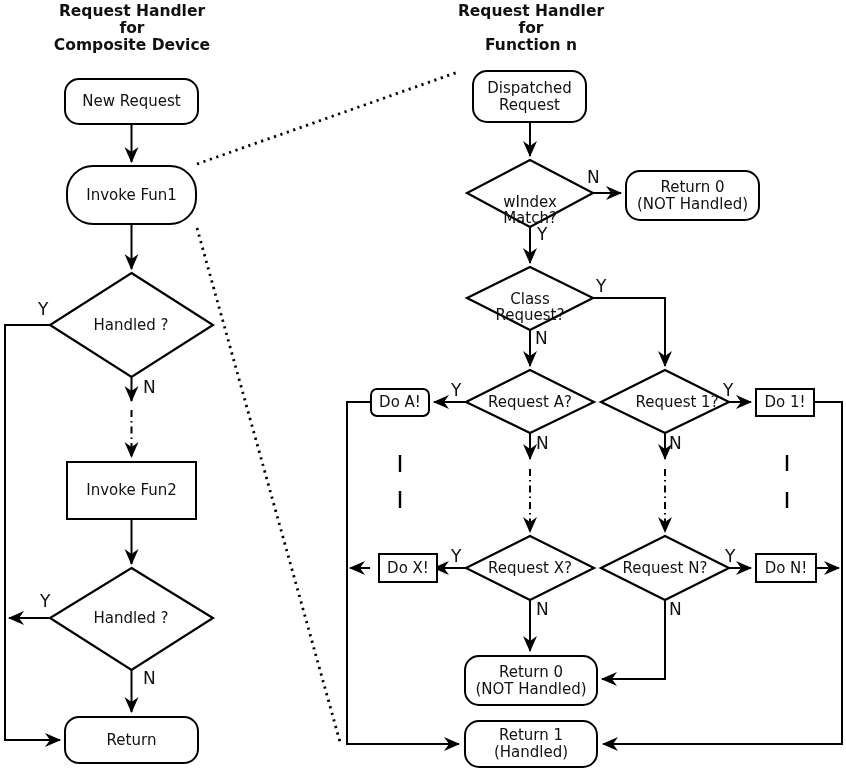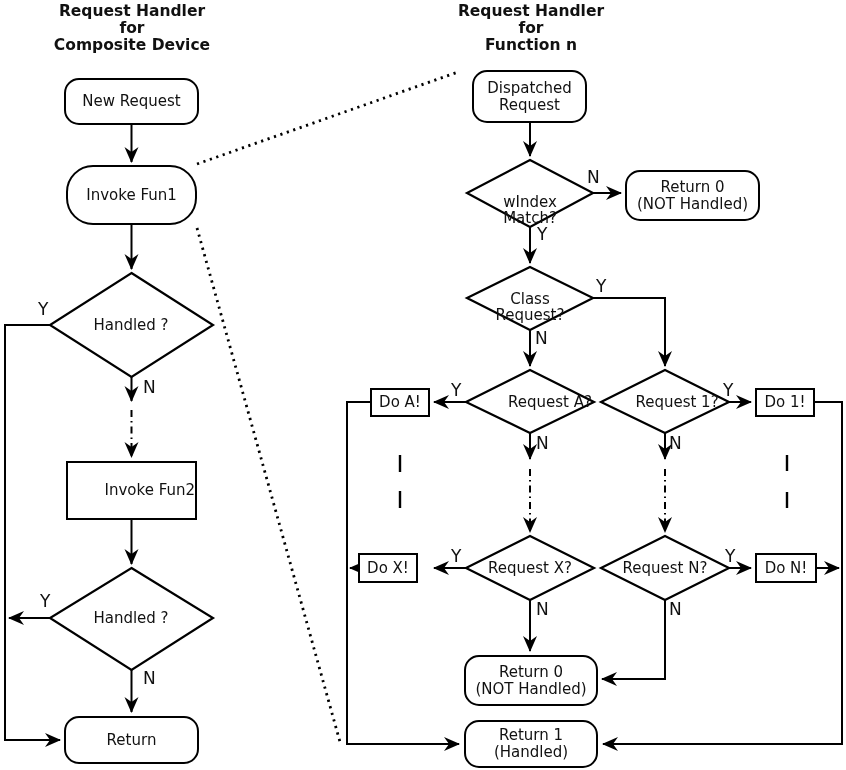--- a/index.html
+++ b/index.html
@@ -105,21 +105,21 @@
     <div>Function n</div>
   </div>
 
   <div class="node term" style="left:64px;top:78px;width:135px;height:47px;text-align:center;">
     <div>New Request</div>
   </div>
   <div class="node proc" style="left:66px;top:165px;width:131px;height:60px;border-radius:27px;">
     <div>Invoke Fun1</div>
   </div>
   <div class="dlabel" style="left:131px;top:325px;">Handled ?</div>
-  <div class="node proc" style="left:66px;top:461px;width:131px;height:59px;align-items:flex-end;">
+  <div class="node proc" style="left:66px;top:461px;width:131px;height:59px;">
     <div>Invoke Fun2</div>
   </div>
   <div class="dlabel" style="left:131px;top:618px;">Handled ?</div>
   <div class="node term" style="left:64px;top:716px;width:135px;height:48px;">
     <div>Return</div>
   </div>
 
   <div class="node term" style="left:472px;top:70px;width:115px;height:53px;">
     <div>Dispatched</div>
     <div>Request</div>
@@ -129,26 +129,26 @@
     <div>Match?</div>
   </div>
   <div class="node term" style="left:625px;top:170px;width:135px;height:51px;">
     <div>Return 0</div>
     <div>(NOT Handled)</div>
   </div>
   <div class="dlabel" style="left:530px;top:298px;margin-top:9px;">
     <div>Class</div>
     <div>Request?</div>
   </div>
-  <div class="dlabel" style="left:530px;top:402px;margin-left:20px;">Request A?</div>
-  <div class="node small" style="left:370px;top:388px;width:60px;height:29px;">
+  <div class="dlabel" style="left:530px;top:402px;">Request A?</div>
+  <div class="node small" style="left:370px;top:388px;width:60px;height:29px;border-radius:7px;">
     <div>Do A!</div>
   </div>
   <div class="dlabel" style="left:530px;top:568px;">Request X?</div>
-  <div class="node small" style="left:358px;top:553px;width:60px;height:30px;">
+  <div class="node small" style="left:378px;top:553px;width:60px;height:30px;">
     <div>Do X!</div>
   </div>
   <div class="dlabel" style="left:677px;top:402px;">Request 1?</div>
   <div class="node small" style="left:755px;top:388px;width:60px;height:29px;">
     <div>Do 1!</div>
   </div>
   <div class="dlabel" style="left:665px;top:568px;">Request N?</div>
   <div class="node small" style="left:755px;top:553px;width:62px;height:30px;">
     <div>Do N!</div>
   </div>

